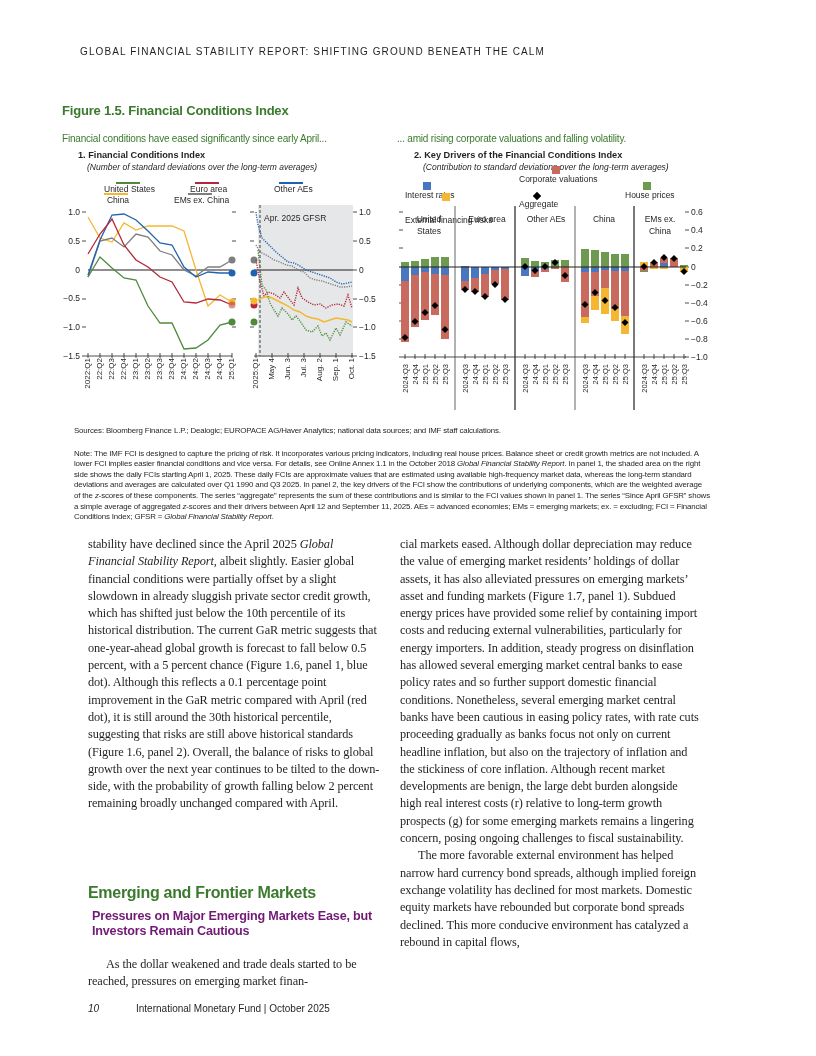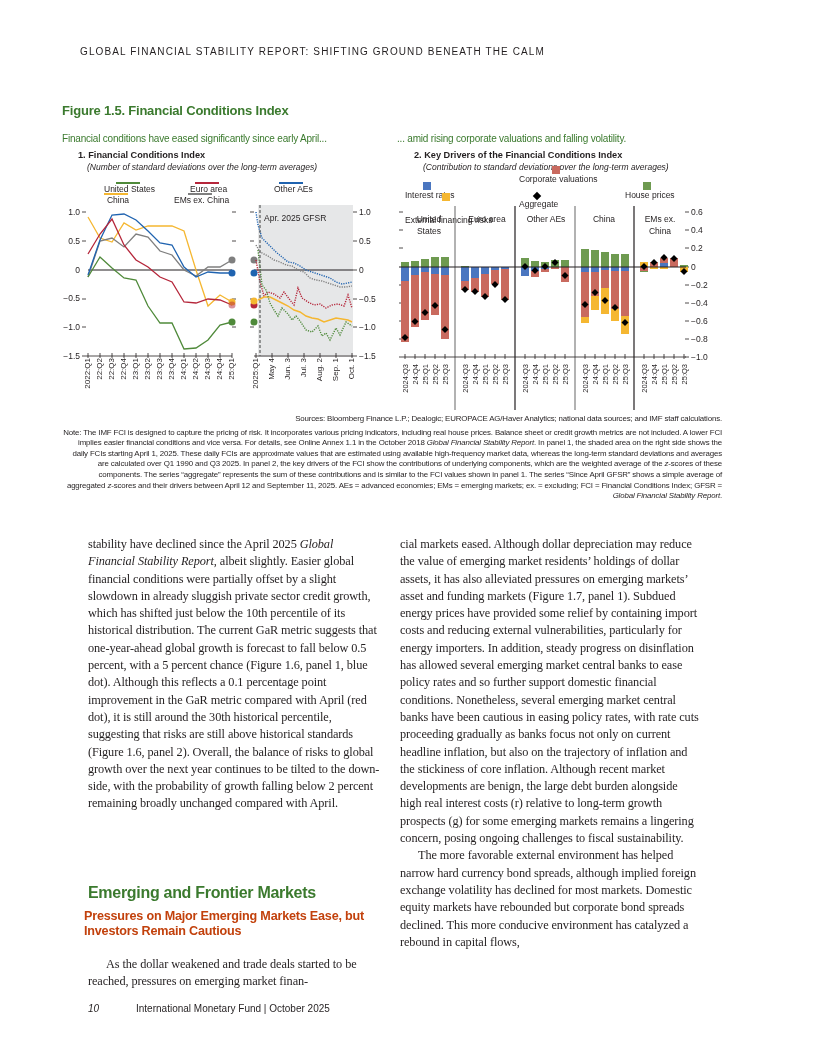--- a/index.html
+++ b/index.html
@@ -9,26 +9,26 @@
   .fig-title { left:62px; top:103px; font-size:13px; font-weight:bold; color:#3b7a2e; font-family:"Liberation Sans", sans-serif; letter-spacing:-0.2px; }
   .fig-sub { top:133px; font-size:10px; color:#3b7a2e; letter-spacing:-0.2px; }
   .panel-title { font-size:9.2px; font-weight:bold; color:#231f20; }
   .panel-unit { font-size:8.5px; font-style:italic; color:#231f20; }
   .legend { font-size:8.5px; }
   .legend-item { position:absolute; display:flex; align-items:center; white-space:nowrap;flex-direction:column; }
   .legend-line { display:inline-block; width:24px; height:2px; margin-right:4px; }
   .legend-sq { display:inline-block; width:8px; height:8px; margin-right:5px; }
   .legend-dia { display:inline-block; width:6px; height:6px; background:#000; transform:rotate(45deg); margin:0 6px 0 2px; }
   .notes { left:62px; width:660px; font-size:7.9px; line-height:10.6px; color:#231f20; letter-spacing:-0.15px; }
-  .notes p { margin:0;text-align:right; }
+  .notes p { margin:12px; }
   .body-col { font-family:"Liberation Serif", serif; font-size:12.3px; line-height:17.3px; color:#231f20; letter-spacing:-0.1px; }
   .body-col p { margin:0; }
   .indent { text-indent:18px; }
   .sec-h1 { left:88px; top:884px; font-size:16px; font-weight:bold; color:#3b7a2e; letter-spacing:-0.3px; }
-  .sec-h2 { left:84px; top:909px; width:300px; font-size:12.6px; line-height:15px; font-weight:bold; color:#c2410c; letter-spacing:-0.2px; }
+  .sec-h2 { left:92px; top:909px; width:300px; font-size:12.6px; line-height:15px; font-weight:bold; color:#701a75; letter-spacing:-0.2px; }
   .footer { top:1003px; font-size:10px; color:#231f20; }
   svg text { font-family:"Liberation Sans", sans-serif; }
 </style>
 </head>
 <body>
 
 <div class="abs running-head">GLOBAL FINANCIAL STABILITY REPORT: SHIFTING GROUND BENEATH THE CALM</div>
 
 <div class="abs fig-title">Figure 1.5. Financial Conditions Index</div>
 <div class="abs fig-sub" style="left:62px;">Financial conditions have eased significantly since early April...</div>

